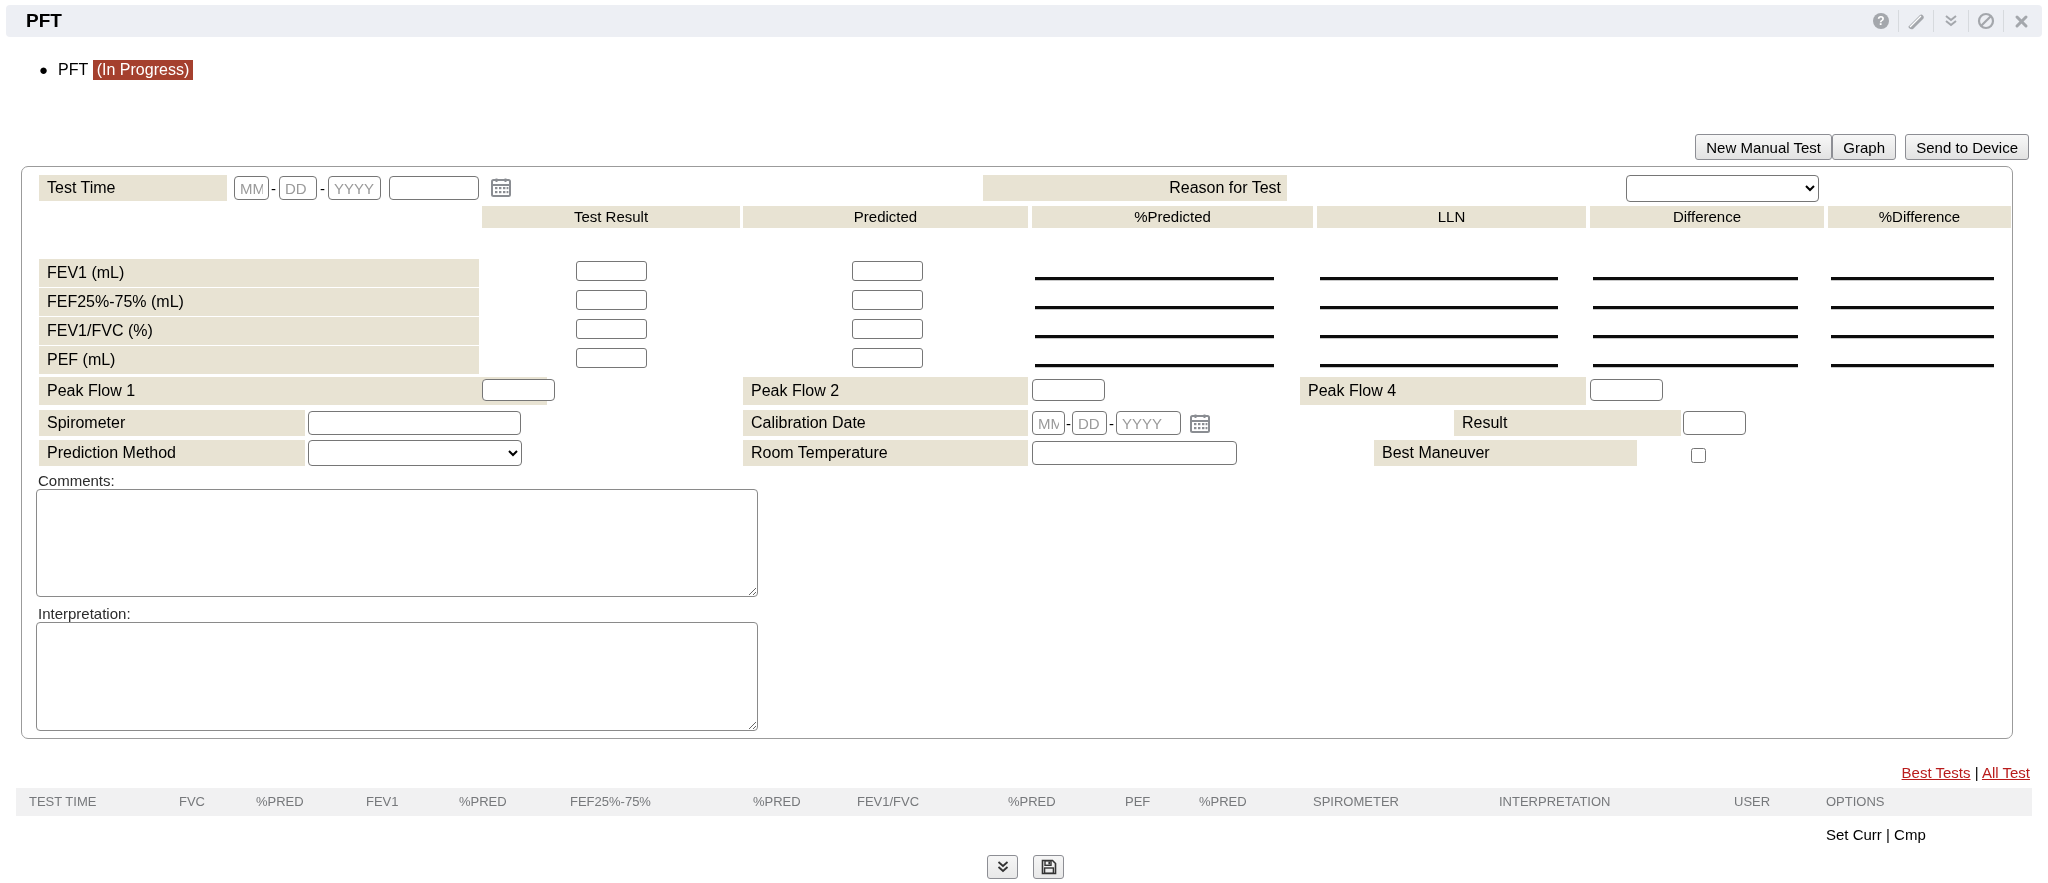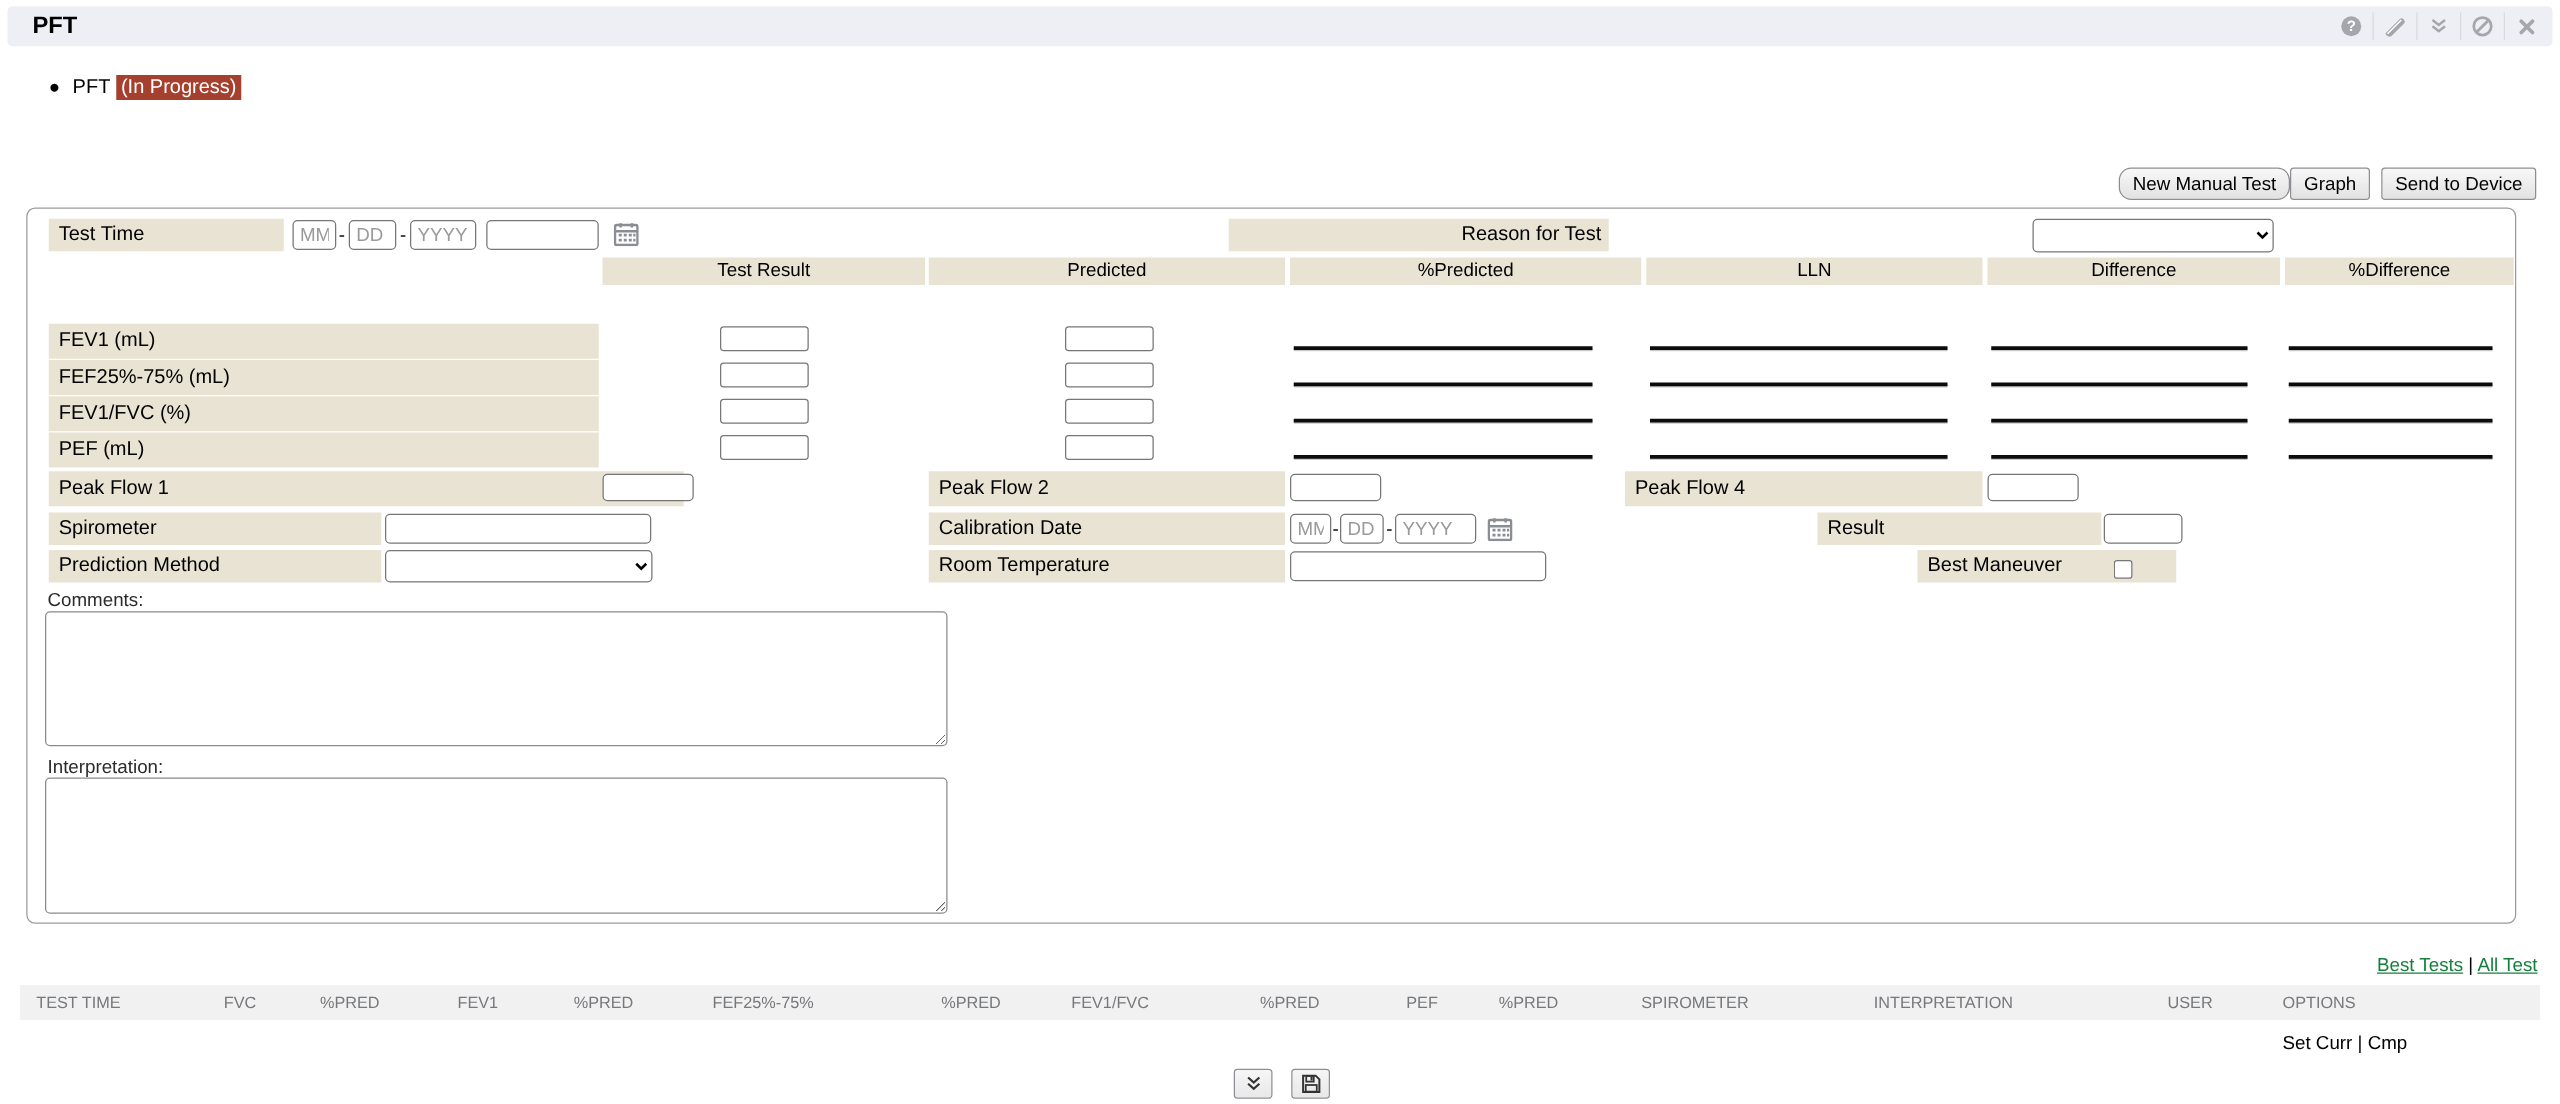--- a/index.html
+++ b/index.html
@@ -15,21 +15,21 @@
 
   
   #status-line{position:absolute;left:39px;top:61px;font-size:16px;}
   .bullet{margin-right:10px;font-size:15px;}
   .badge{background:#a5402e;color:#fff;padding:1px 4px 2px 4px;}
 
   
   .btn{position:absolute;top:134px;height:26px;background:linear-gradient(#f8f8f8,#e2e2e2);
        border:1px solid #8d8e94;border-radius:3px;font-size:15px;font-family:"Liberation Sans",sans-serif;
        padding:0 10px;cursor:pointer;color:#000;}
-  #btn-new{right:216px;border-radius:10px;} #btn-graph{right:152px;} #btn-send{right:19px;}
+  #btn-new{right:216px;} #btn-graph{right:152px;} #btn-send{right:19px;}
 
   
   #form{position:absolute;left:21px;top:166px;width:1990px;height:571px;border:1px solid #9b9b9b;border-radius:7px;background:#fff;}
   .lbl{position:absolute;background:#e8e3d3;font-size:16px;line-height:26px;height:26px;padding-left:8px;box-sizing:border-box;}
   .lbl.r{text-align:right;padding-right:6px;padding-left:0;}
   .hdr{position:absolute;top:39px;height:22px;background:#e8e3d3;font-size:15px;line-height:22px;text-align:center;}
   .mrow{position:absolute;left:0;width:100%;height:28px;}
   .mlbl{position:absolute;left:17px;width:440px;height:28px;background:#e8e3d3;font-size:16px;line-height:28px;padding-left:8px;box-sizing:border-box;}
   .min{position:absolute;top:2px;width:71px;height:20px;border:1px solid #767676;border-radius:3px;font-size:14px;padding:0 4px;}
   .uline{position:absolute;top:18px;height:3px;background:#0c0c0c;box-shadow:0 1px 0 #c9c9c9;}
@@ -37,21 +37,21 @@
   .tin{position:absolute;border:1px solid #767676;border-radius:4px;height:24px;font-size:15px;padding:0 5px;}
   .dash{position:absolute;font-size:15px;top:13px;}
   ::placeholder{color:#9a9a9a;opacity:1;}
   select{font-family:"Liberation Sans",sans-serif;border:1px solid #767676;border-radius:4px;background:#fff;font-size:15px;}
   .cal{position:absolute;cursor:pointer;}
   .memo-lbl{position:absolute;font-size:15px;color:#2b2b2b;}
   textarea{position:absolute;border:1px solid #8a8a8a;border-radius:4px;resize:both;font-family:"Liberation Sans",sans-serif;font-size:15px;}
 
   
   #tests-links{position:absolute;top:764px;right:18px;font-size:15px;}
-  #tests-links a{color:#15803d;text-decoration:underline;cursor:pointer;text-align:center;}
+  #tests-links a{color:#b91c1c;text-decoration:underline;cursor:pointer;text-align:center;}
   #results-band{position:absolute;left:16px;top:788px;width:2016px;height:28px;background:#f1f1f2;}
   .rh{position:absolute;top:0;height:28px;line-height:28px;font-size:13px;color:#76787b;white-space:nowrap;}
   #options-row{position:absolute;left:1826px;top:826px;font-size:15px;}
   #options-row span.lnk{cursor:pointer;text-align:center;}
   .foot-btn{position:absolute;top:855px;width:31px;height:24px;background:linear-gradient(#f6f6f6,#e8e8e8);
             border:1px solid #8d8e94;border-radius:3px;display:flex;align-items:center;justify-content:center;cursor:pointer;padding:0;}
 </style>
 </head>
 <body>
 
@@ -212,21 +212,21 @@
           </g>
         </svg>
     </span>
     <div class="lbl" style="left:1432px;top:243px;width:227px;">Result</div>
     <input type="text" class="tin" style="left: 1661px; top: 244px; width: 63px;">
 
     <div class="lbl" style="left:17px;top:273px;width:266px;">Prediction Method</div>
     <select style="position:absolute;left:286px;top:273px;width:214px;height:26px;"><option></option></select>
     <div class="lbl" style="left:721px;top:273px;width:285px;">Room Temperature</div>
     <input type="text" class="tin" style="left: 1010px; top: 274px; width: 205px;">
-    <div class="lbl" style="left:1512px;top:273px;width:207px;">Best Maneuver</div>
+    <div class="lbl" style="left:1352px;top:273px;width:263px;">Best Maneuver</div>
     <input type="checkbox" style="position: absolute; left: 1665px; top: 278px; width: 15px; height: 15px;">
 
     <div class="memo-lbl" style="left:16px;top:305px;">Comments:</div>
     <textarea style="left: 14px; top: 322px; width: 716px; height: 102px;"></textarea>
 
     <div class="memo-lbl" style="left:16px;top:438px;">Interpretation:</div>
     <textarea style="left: 14px; top: 455px; width: 716px; height: 103px;"></textarea>
   </div>
 
   <div id="tests-links">

